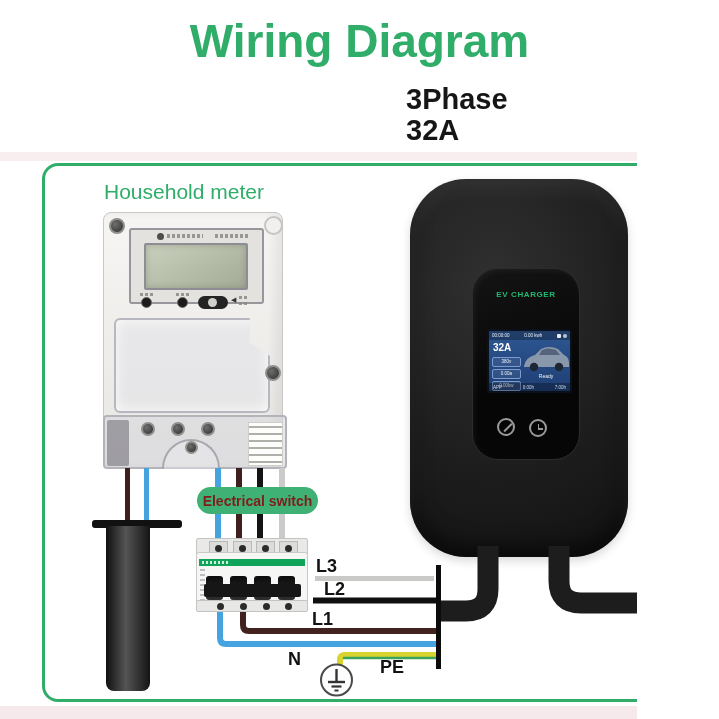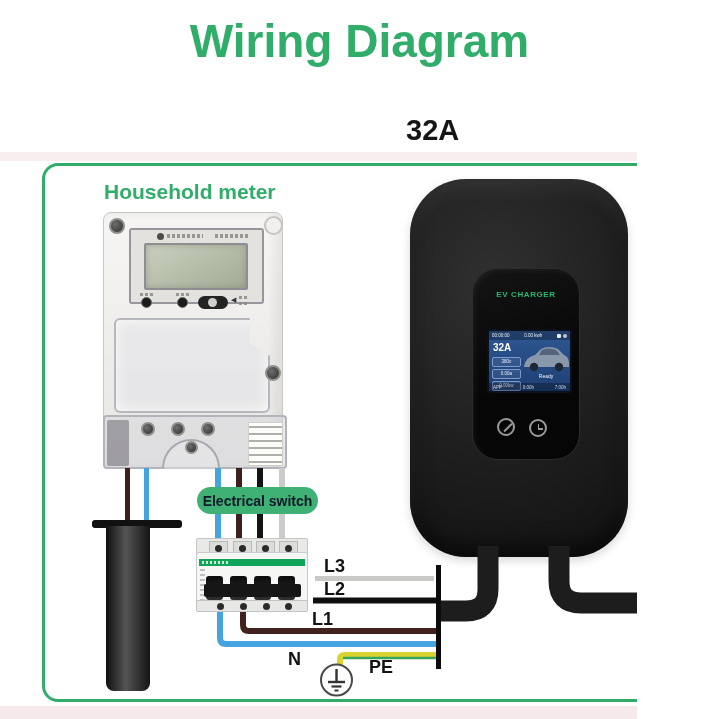--- a/index.html
+++ b/index.html
@@ -1,20 +1,20 @@
 <!DOCTYPE html>
 <html><head>
 <meta charset="utf-8">
 <style>
   html,body{margin:0;padding:0;background:#fff;}
   #stage{position:relative;width:637px;height:719px;background:#ffffff;overflow:hidden;
          font-family:"Liberation Sans",sans-serif;}
   .abs{position:absolute;}
   .title{width:719px;text-align:center;font-weight:bold;color:#2fad69;}
-  .badge{background:#3fb174;color:#0f172a;font-weight:bold;text-align:center;
+  .badge{background:#3fb174;color:#7f1d1d;font-weight:bold;text-align:center;
          border-radius:15px;display:flex;align-items:center;justify-content:center;}
   .wire-label{font-weight:bold;color:#121212;font-size:18px;}
   .smudge{background:repeating-linear-gradient(90deg,#8a8984 0 3px,transparent 3px 5px);height:4px;opacity:.85;}
   .vsmudge{background:repeating-linear-gradient(180deg,#9a99a0 0 2px,transparent 2px 5px);}
   .screw{border-radius:50%;background:radial-gradient(circle at 35% 35%,#6e6e6e,#2e2e2e);
          border:2px solid #8f8f8c;box-sizing:border-box;}
   .seal{border-radius:50%;background:#f1f0ee;border:2px solid #c6c5c2;box-sizing:border-box;}
   .term-dot{position:absolute;width:7px;height:7px;border-radius:50%;background:#2b2b2b;}
   .sbox{border:1px solid #7d9bce;border-radius:2px;background:rgba(255,255,255,0.07);
         color:#e8eef8;font-size:4.5px;text-align:center;line-height:7px;width:27px;height:8px;margin-top:2px;}
@@ -22,38 +22,39 @@
 </style>
 </head>
 <body>
 
 <div id="stage">
 
   <div class="abs" style="left:0;top:152px;width:719px;height:9px;background:#f8eef0;"></div>
   <div class="abs" style="left:0;top:706px;width:719px;height:13px;background:#f6e9ec;"></div>
 
   <div class="abs title" style="top:14px;font-size:46px;">Wiring Diagram</div>
+  <div class="abs" style="left:406px;top:83px;font-size:29px;font-weight:bold;color:#161616;">3Phase</div>
   <div class="abs" style="left:406px;top:114px;font-size:29px;font-weight:bold;color:#161616;">32A</div>
 
   <div class="abs" style="left:658px;top:12px;width:48px;height:48px;border-radius:50%;background:#f0f1f1;
               display:flex;align-items:center;justify-content:center;cursor:pointer;">
     <svg width="22" height="22" viewBox="0 0 22 22" fill="none" stroke="#1f1f1f" stroke-width="2" stroke-linecap="round">
       <path d="M2 6 V3.5 Q2 2 3.5 2 H6"></path>
       <path d="M16 2 H18.5 Q20 2 20 3.5 V6"></path>
       <path d="M20 16 V18.5 Q20 20 18.5 20 H16"></path>
       <path d="M6 20 H3.5 Q2 20 2 18.5 V16"></path>
       <circle cx="10.3" cy="10.3" r="4.2"></circle>
       <path d="M13.5 13.5 L16 16"></path>
     </svg>
   </div>
 
   <div class="abs" style="left:42px;top:163px;width:638px;height:539px;border:3.5px solid #2fad69;border-radius:16px;
               box-sizing:border-box;background:#ffffff;"></div>
 
-  <div class="abs" style="left:104px;top:180px;font-size:21px;font-weight:bold;color:#2fad69;">Household meter</div>
+  <div class="abs" style="left:104px;top:180px;font-size:21px;font-weight:normal;color:#2fad69;">Household meter</div>
 
   <div class="abs" style="left:103px;top:212px;width:180px;height:257px;border:1px solid #c8c7c4;border-radius:8px;
               background:linear-gradient(180deg,#f6f5f3,#e7e6e3);box-shadow:inset -8px 0 10px rgba(0,0,0,0.06);box-sizing:border-box;">
     <div class="screw abs" style="left:5px;top:5px;width:16px;height:16px;"></div>
     <div class="seal abs" style="left:160px;top:3px;width:19px;height:19px;"></div>
 
     <div class="abs" style="left:25px;top:15px;width:135px;height:76px;border:2px solid #97969d;border-radius:3px;background:#e3e2df;box-sizing:border-box;">
       <div class="abs" style="left:26px;top:3px;width:7px;height:7px;border-radius:50%;background:#4e4d49;"></div>
       <div class="smudge abs" style="left:36px;top:4px;width:36px;"></div>
       <div class="smudge abs" style="left:84px;top:4px;width:34px;"></div>
@@ -200,21 +201,21 @@
 
     <g>
       <circle cx="336.5" cy="680" r="15.5" fill="#fdfdfd" stroke="#4a4a4a" stroke-width="2"></circle>
       <path d="M336.5,669 L336.5,682" stroke="#333" stroke-width="2.4"></path>
       <path d="M328,682 L345,682" stroke="#333" stroke-width="2.4"></path>
       <path d="M331.5,686.5 L341.5,686.5" stroke="#333" stroke-width="2.2"></path>
       <path d="M334.5,690.5 L338.5,690.5" stroke="#333" stroke-width="2"></path>
     </g>
   </svg>
 
-  <div class="abs wire-label" style="left:324px;top:556px;">L3</div>
+  <div class="abs wire-label" style="left:316px;top:556px;">L3</div>
   <div class="abs wire-label" style="left:324px;top:579px;">L2</div>
   <div class="abs wire-label" style="left:312px;top:609px;">L1</div>
   <div class="abs wire-label" style="left:288px;top:649px;">N</div>
-  <div class="abs wire-label" style="left:369px;top:657px;">PE</div>
+  <div class="abs wire-label" style="left:380px;top:657px;">PE</div>
 
   <div class="abs badge" style="left:197px;top:487px;width:121px;height:27px;font-size:14px;z-index:5;">Electrical switch</div>
 
 </div>
 
 </body></html>

